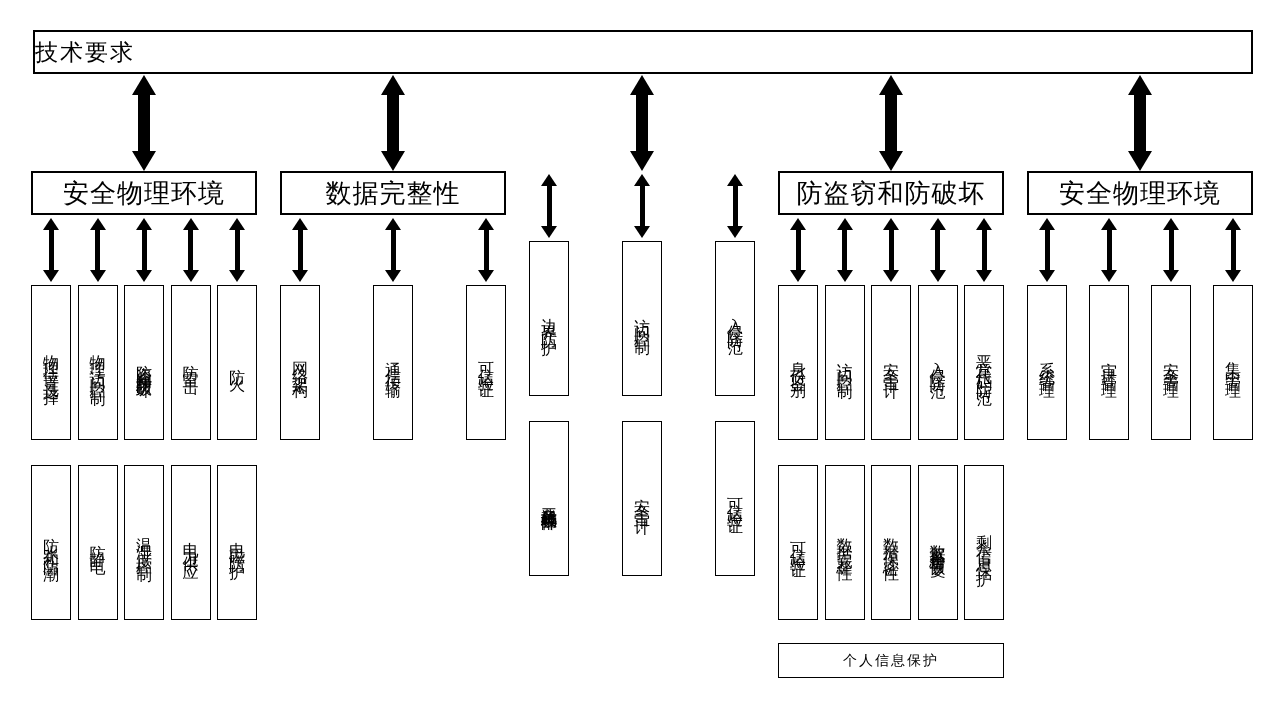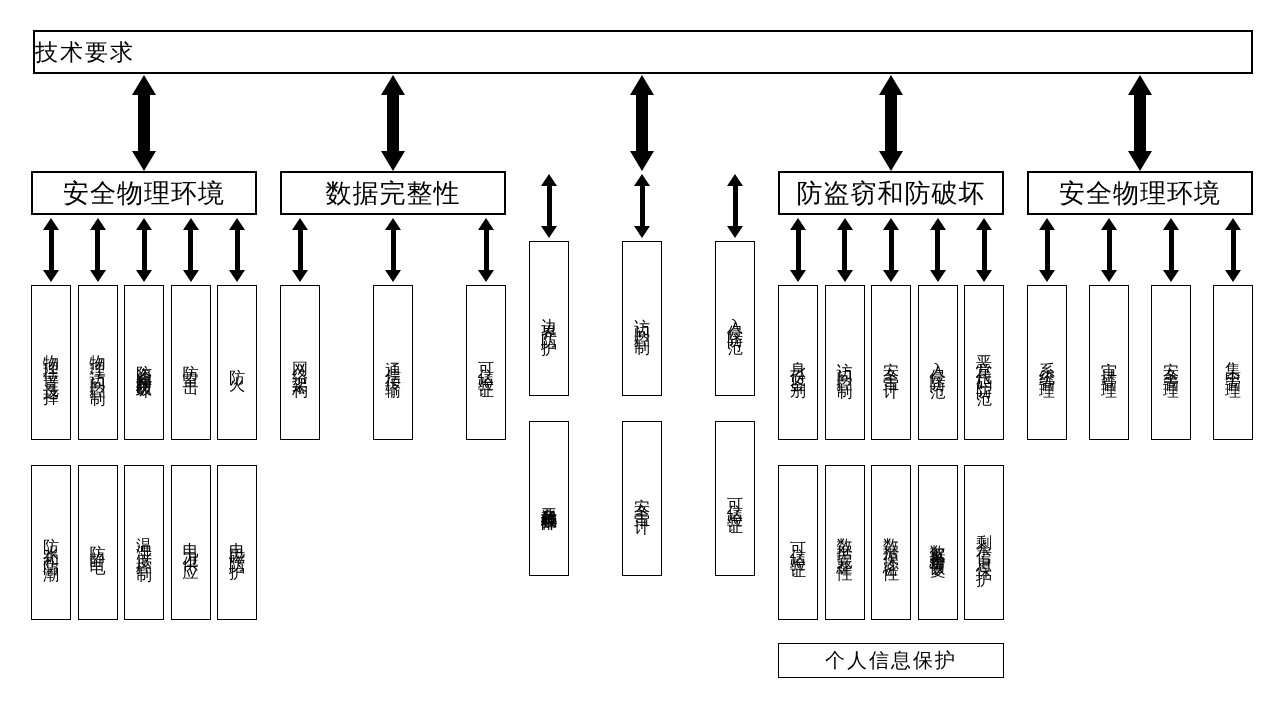--- a/index.html
+++ b/index.html
@@ -57,21 +57,21 @@
   }
   .vtext {
     writing-mode:vertical-lr; text-orientation:upright;
     font-size:16px; line-height:1; letter-spacing:7px;
   }
   .vtext.med   { letter-spacing:3px; }
   .vtext.tight { letter-spacing:1px; }
   .footer-box {
     margin-top:23px; height:35px; border:1.5px solid #000; background:#fff;
     display:flex; align-items:center; justify-content:center;
-    font-size:20px; letter-spacing:2px;
+    font-size:14px; letter-spacing:2px;
   }
 </style>
 </head>
 <body>
 
 <div class="canvas">
 
   <div class="top-box">
     <span>技术要求</span>
   </div>

